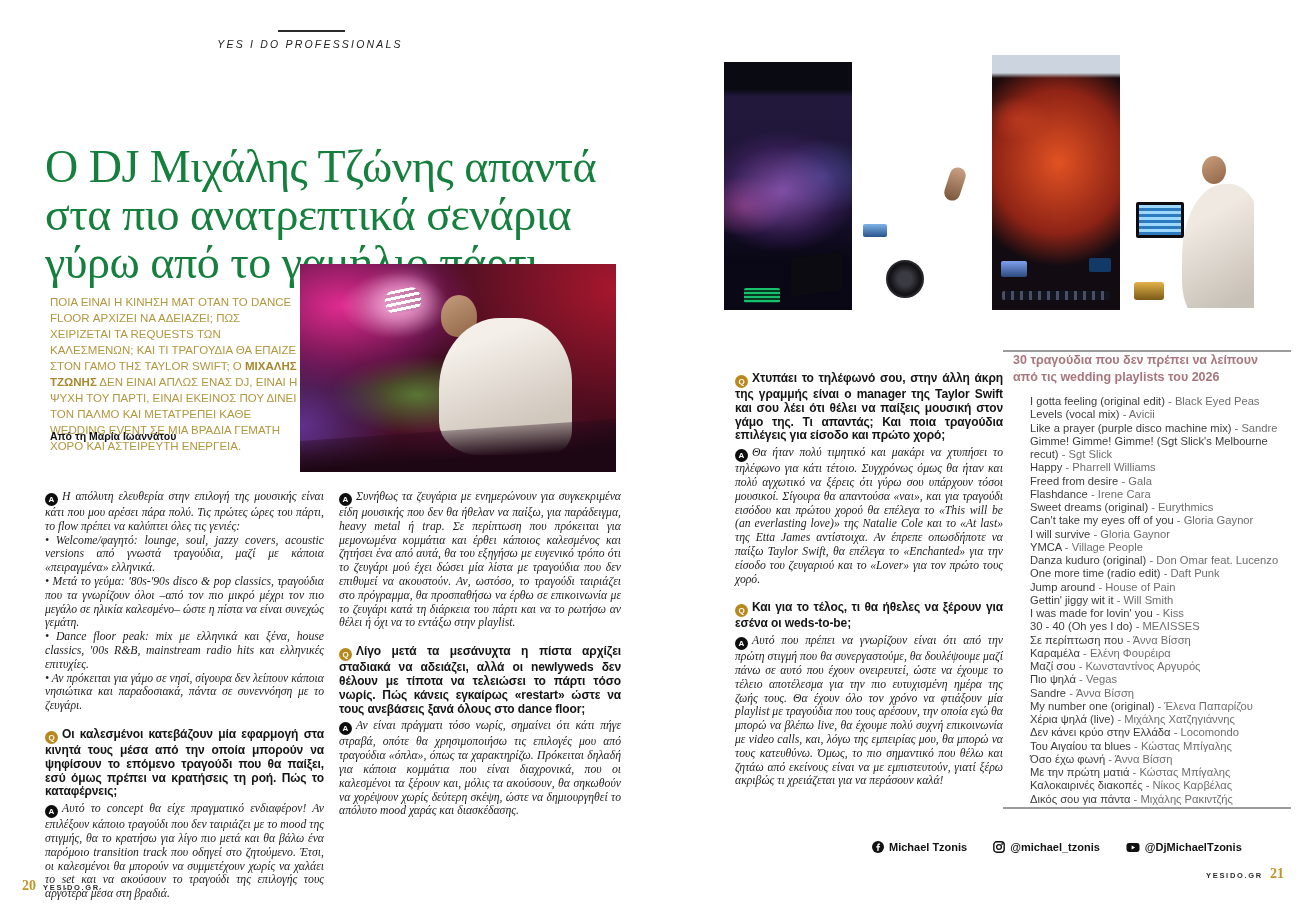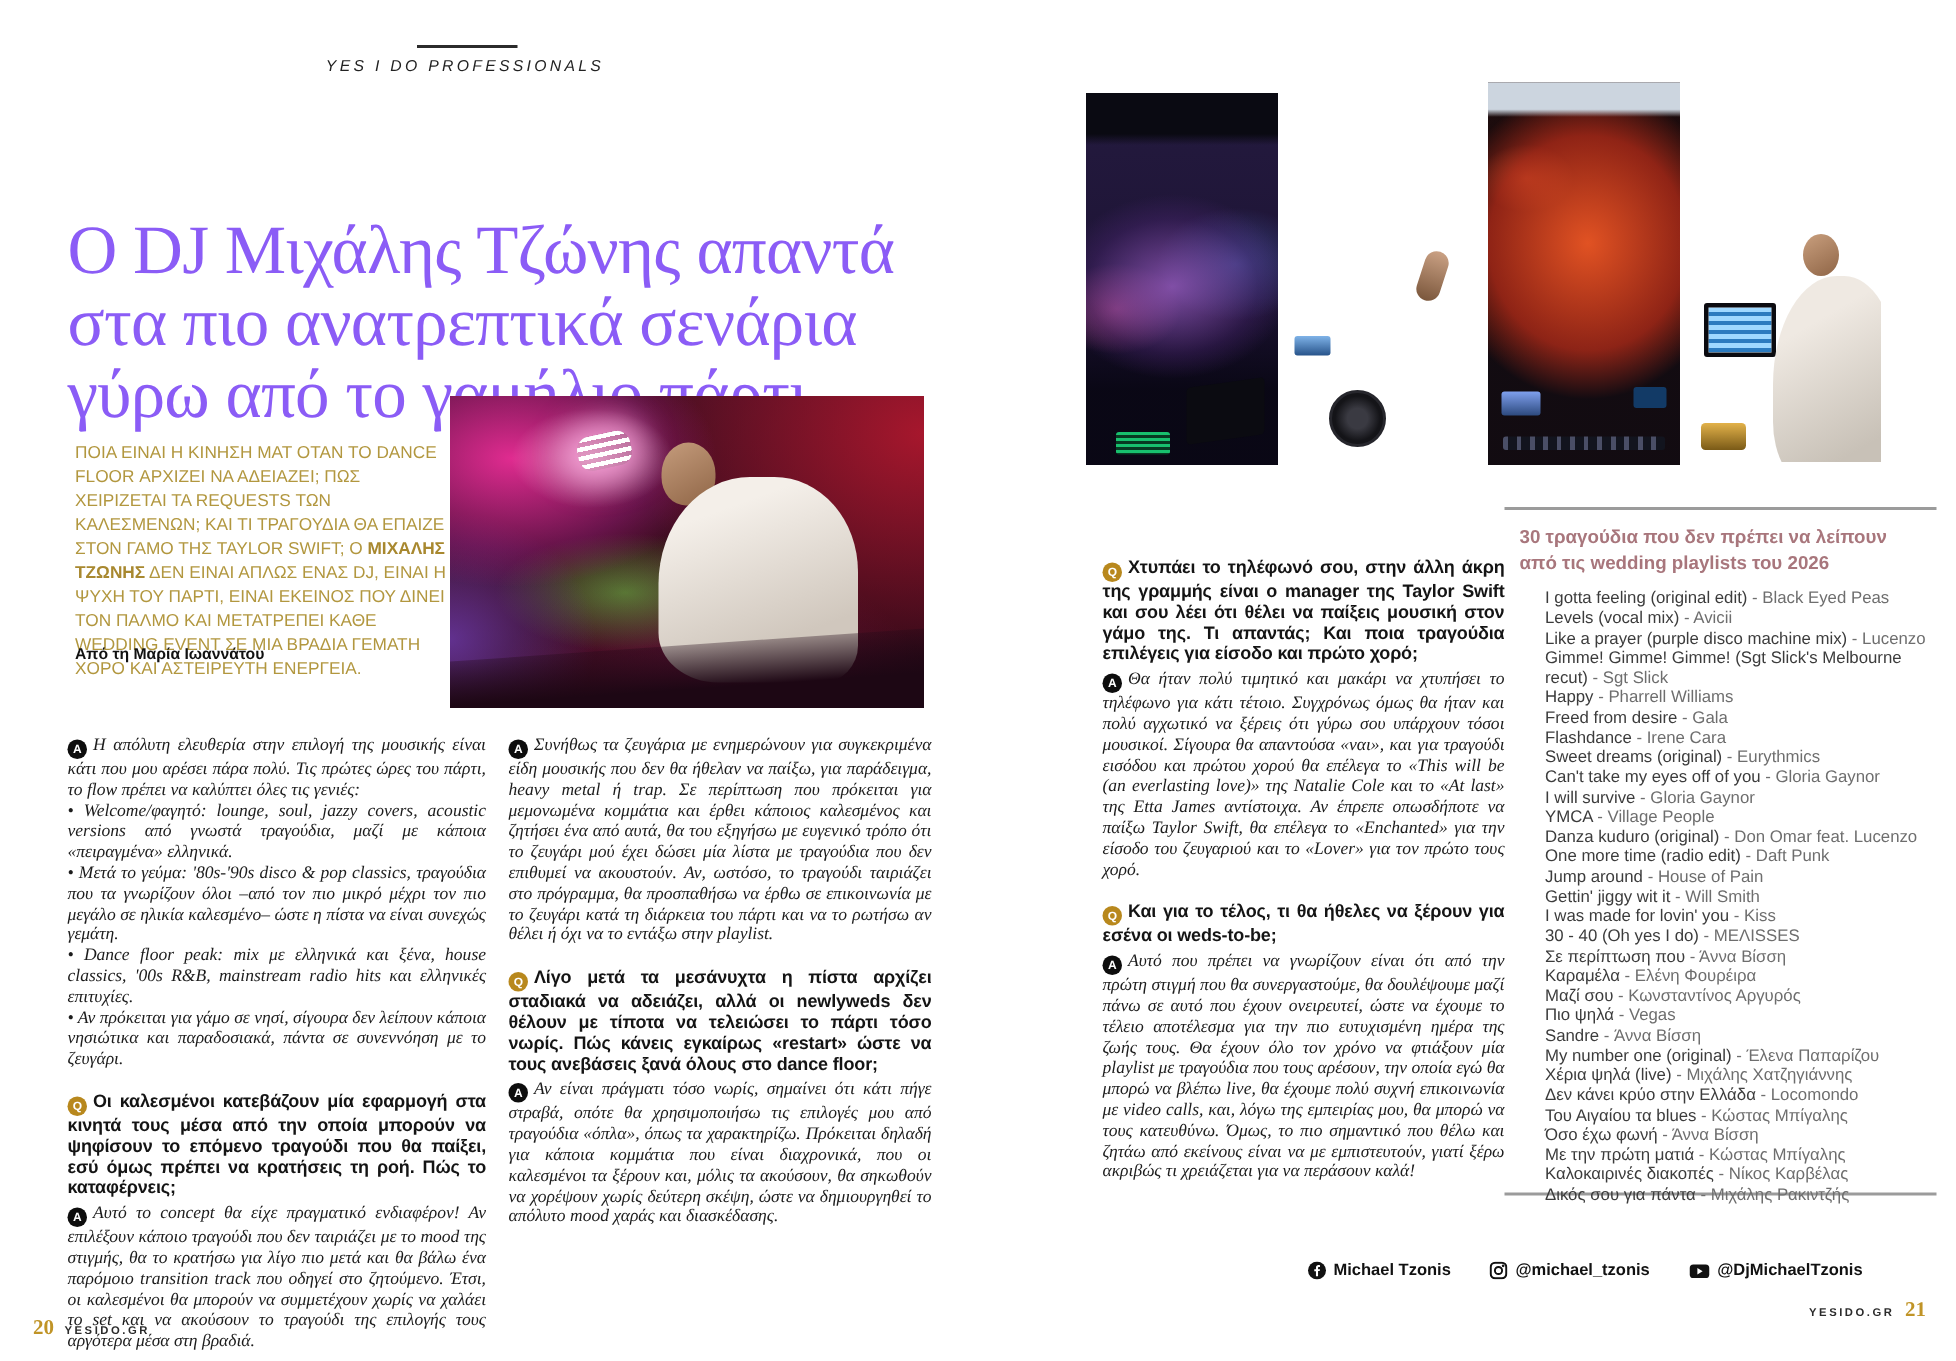--- a/index.html
+++ b/index.html
@@ -7,21 +7,21 @@
           font-family:"Liberation Sans",sans-serif;color:#161616;border-radius:15px;}
 
   
   .kicker-rule{position:absolute;left:278px;top:30px;width:67px;height:2px;background:#2b2b2b;}
   .kicker{position:absolute;left:160px;top:38px;width:300px;text-align:center;
           font:italic 10.5px "Liberation Sans",sans-serif;letter-spacing:2.2px;color:#222;}
 
   
   .headline{position:absolute;left:45px;top:112px;width:640px;
             font-family:"Liberation Serif",serif;font-weight:400;font-size:46px;
-            line-height:1.05;letter-spacing:-0.5px;color:#8b5cf6;white-space:pre-line;}
+            line-height:1.05;letter-spacing:-0.5px;color:#15803d;white-space:pre-line;}
 
   
   .intro{position:absolute;left:50px;top:282px;width:253px;
          font:400 11.5px/16px "Liberation Sans",sans-serif;color:#b2973f;
          text-transform:uppercase;}
   .intro b{font-weight:700;color:#a8882f;}
   .byline{position:absolute;left:50px;top:430px;width:253px;
           font:700 10.5px "Liberation Sans",sans-serif;color:#111;}
 
   
@@ -114,23 +114,23 @@
   .q-badge{background:#b8881d;}
   .a-badge{background:#0d0d0d;}
 
   
   .social{position:absolute;left:872px;top:841px;display:flex;gap:26px;align-items:center;
           font:700 11px "Liberation Sans",sans-serif;color:#111;}
   .social .item{display:flex;align-items:center;gap:5px;}
   .social svg{display:block;}
 
   
-  .sidebar{position:absolute;left:1003px;top:338px;width:288px;height:459px;
+  .sidebar{position:absolute;left:1003px;top:350px;width:288px;height:459px;
            border-top:2px solid #9b9b9b;border-bottom:2px solid #9b9b9b;box-sizing:border-box;
-           padding-top:10px;}
+           padding-top:0;}
   .pl-title{margin:0 0 10px 10px;font:700 12.5px/16.5px "Liberation Sans",sans-serif;
             color:#a8767c;white-space:pre-line;}
   .songs{margin-left:27px;font:400 11.2px/13.25px "Liberation Sans",sans-serif;color:#3c3c3c;}
   .song-artist{color:#6e6e6e;}
 
   
   .footer{position:absolute;top:866px;display:flex;align-items:baseline;gap:7px;}
   .footer-left{left:22px;margin-top:12px;}
   .footer-right{right:20px;}
   .page-num{font:700 14px "Liberation Serif",serif;color:#c09427;}
@@ -244,21 +244,21 @@
       <span>@DjMichaelTzonis</span>
     </span>
   </div>
 
   <aside class="sidebar">
     <h3 class="pl-title">30 τραγούδια που δεν πρέπει να λείπουν
 από τις wedding playlists του 2026</h3>
     <div class="songs">
         <div class="song"><span class="song-title">I gotta feeling (original edit)</span><span class="song-artist"> - Black Eyed Peas</span></div>
         <div class="song"><span class="song-title">Levels (vocal mix)</span><span class="song-artist"> - Avicii</span></div>
-        <div class="song"><span class="song-title">Like a prayer (purple disco machine mix)</span><span class="song-artist"> - Lucenzo</span></div>
+        <div class="song"><span class="song-title">Like a prayer (purple disco machine mix)</span><span class="song-artist"> - Sandre</span></div>
         <div class="song"><span class="song-title">Gimme! Gimme! Gimme! (Sgt Slick's Melbourne recut)</span><span class="song-artist"> - Sgt Slick</span></div>
         <div class="song"><span class="song-title">Happy</span><span class="song-artist"> - Pharrell Williams</span></div>
         <div class="song"><span class="song-title">Freed from desire</span><span class="song-artist"> - Gala</span></div>
         <div class="song"><span class="song-title">Flashdance</span><span class="song-artist"> - Irene Cara</span></div>
         <div class="song"><span class="song-title">Sweet dreams (original)</span><span class="song-artist"> - Eurythmics</span></div>
         <div class="song"><span class="song-title">Can't take my eyes off of you</span><span class="song-artist"> - Gloria Gaynor</span></div>
         <div class="song"><span class="song-title">I will survive</span><span class="song-artist"> - Gloria Gaynor</span></div>
         <div class="song"><span class="song-title">YMCA</span><span class="song-artist"> - Village People</span></div>
         <div class="song"><span class="song-title">Danza kuduro (original)</span><span class="song-artist"> - Don Omar feat. Lucenzo</span></div>
         <div class="song"><span class="song-title">One more time (radio edit)</span><span class="song-artist"> - Daft Punk</span></div>

